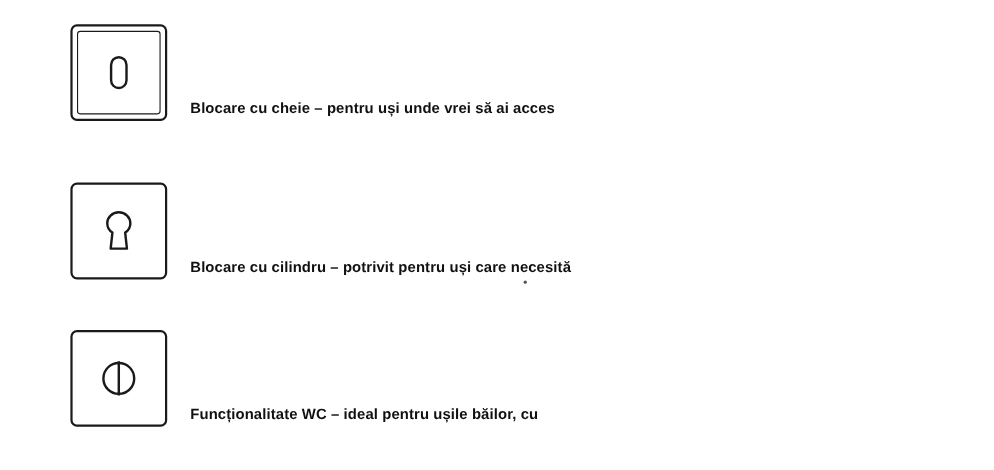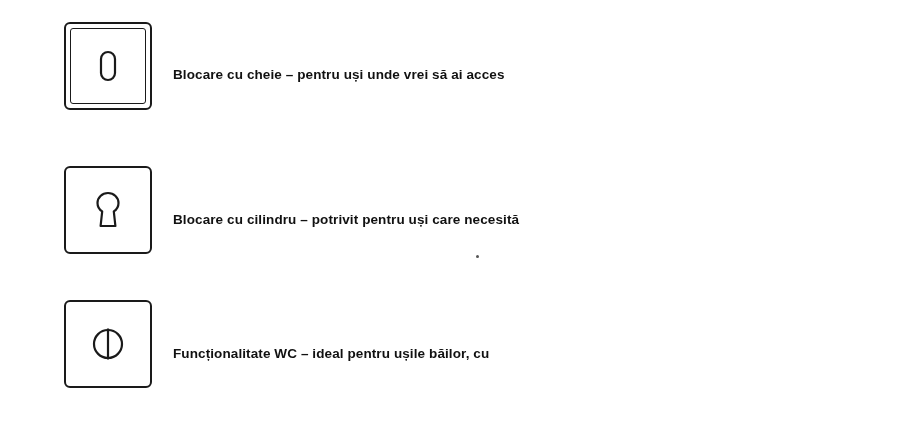--- a/index.html
+++ b/index.html
@@ -19,21 +19,21 @@
     position: absolute;
     left: 0;
     top: 0;
     width: 904px;
     height: 427px;
   }
 
   .feature-row {
     position: absolute;
     display: flex;
-    align-items: center;
+    align-items: flex-end;
   }
 
   .feature-row.row-0 { left: 64px; top: 22px; }
   .feature-row.row-1 { left: 64px; top: 166px; }
   .feature-row.row-2 { left: 64px; top: 300px; }
 
   .icon-box {
     width: 88px;
     height: 88px;
     box-sizing: border-box;

